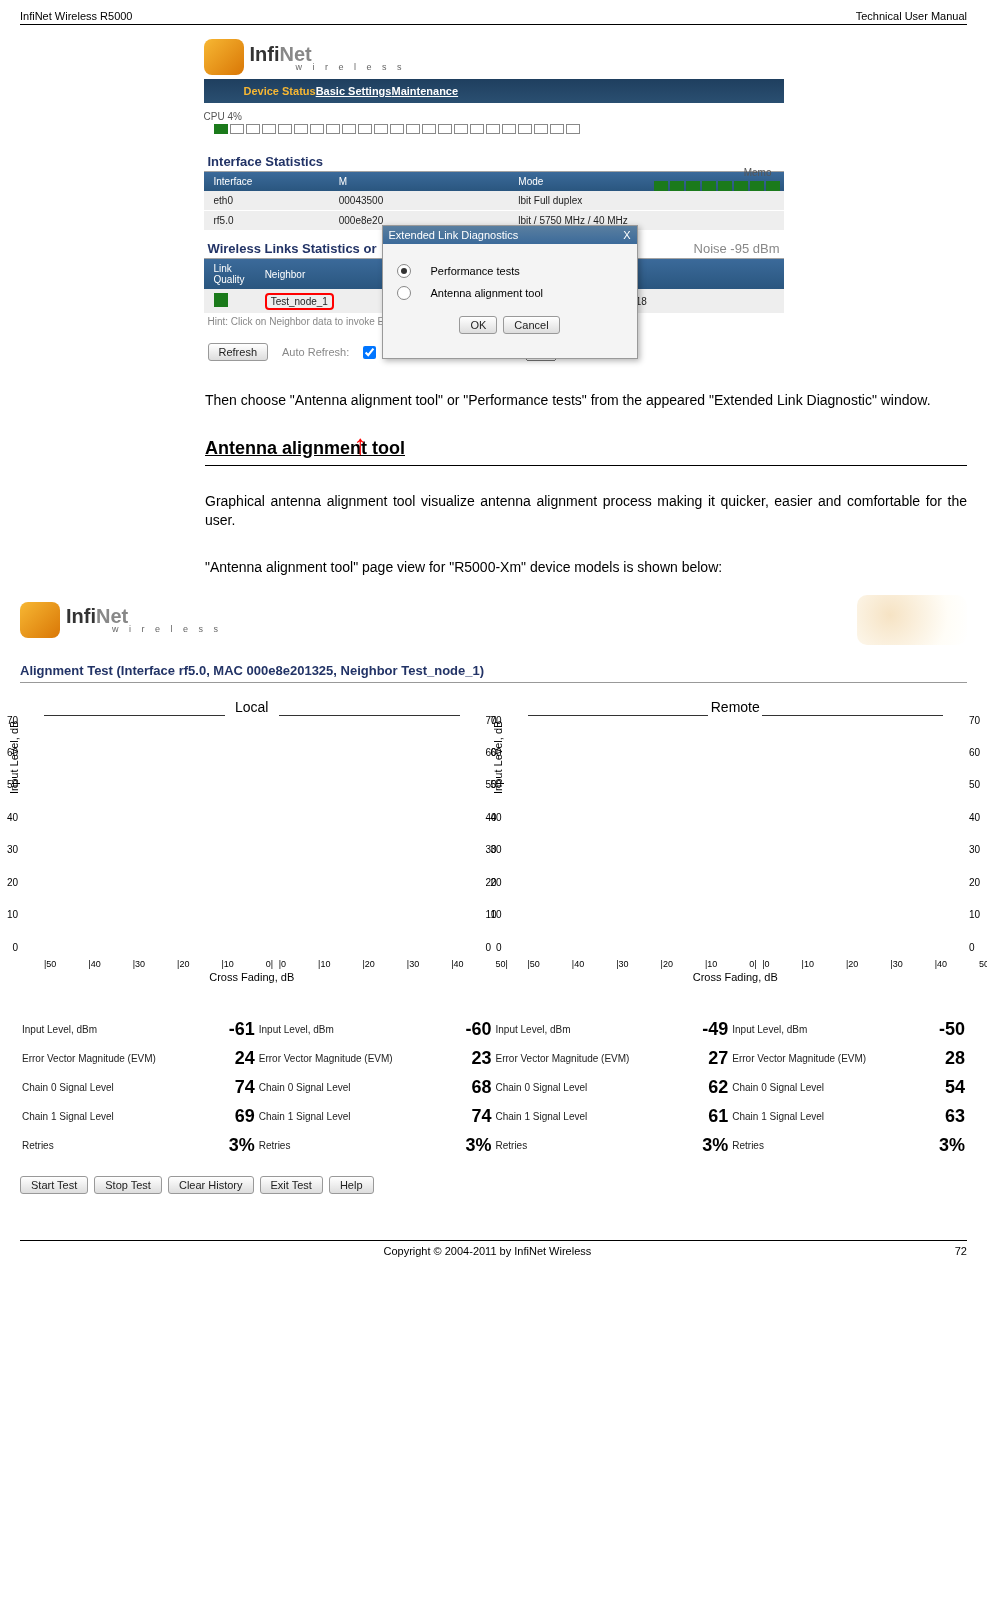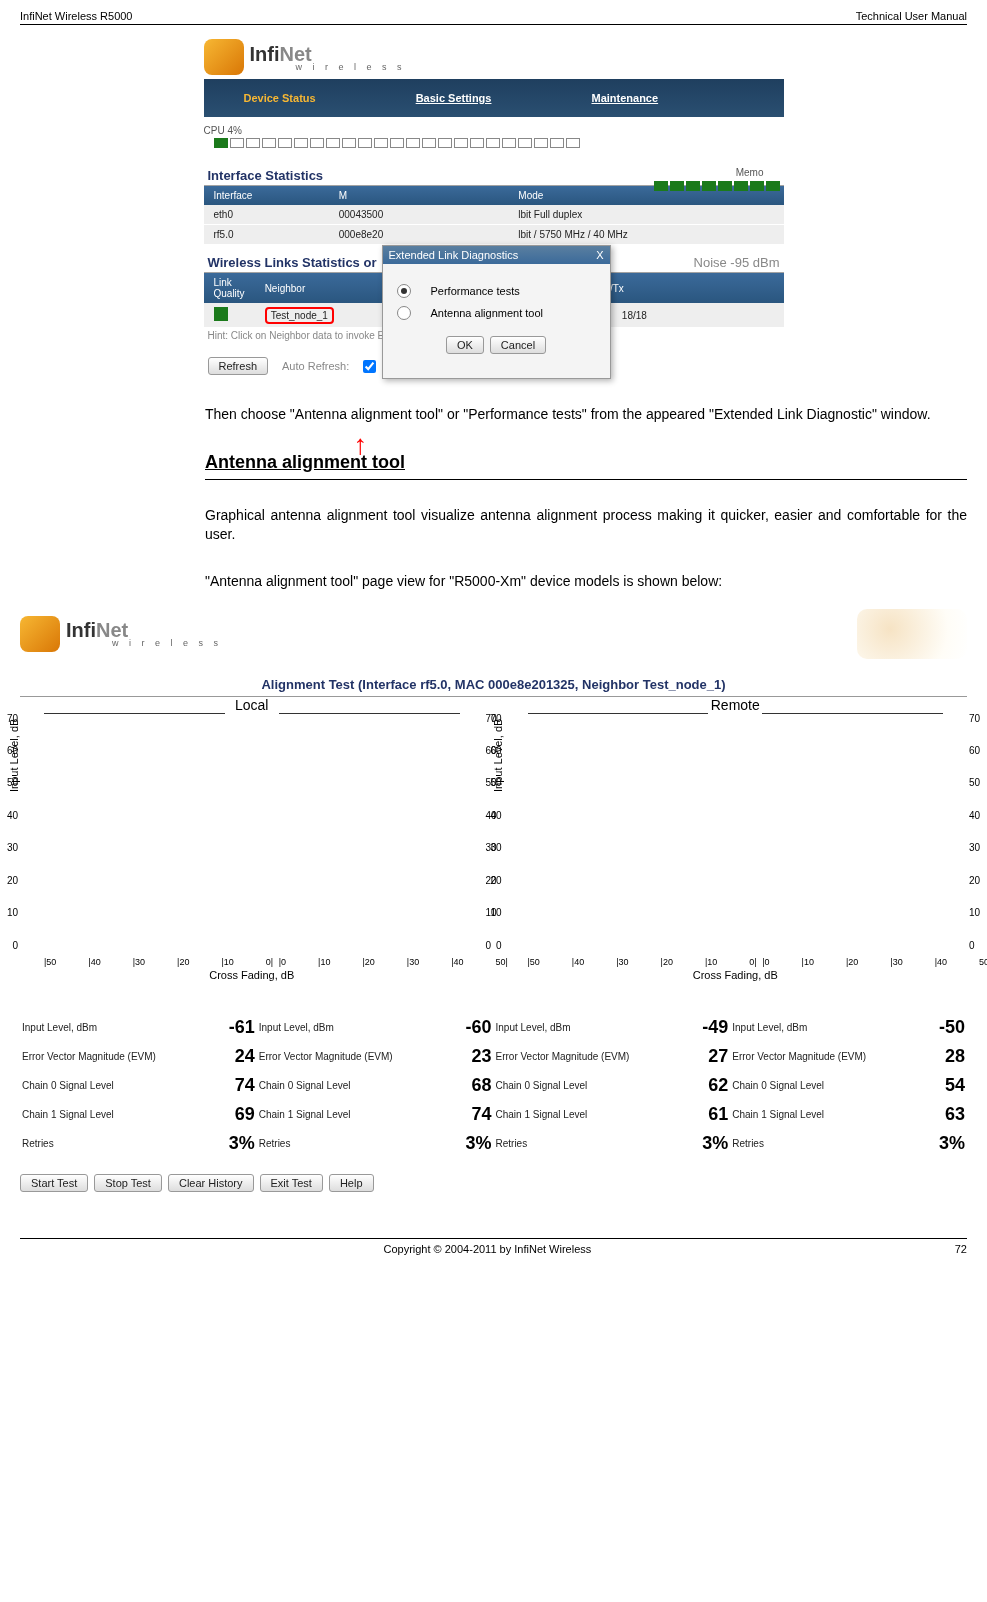--- a/index.html
+++ b/index.html
@@ -7,59 +7,59 @@
   .page-header { display: flex; justify-content: space-between; padding: 10px 20px 2px; font-size: 11px; }
   .page-header-line { border-bottom: 1px solid #000; margin: 0 20px 10px; }
 
   
   .shot1 { margin: 0 auto; width: 580px; background: white; position: relative; }
   .logo-row { display: flex; align-items: center; padding: 4px 0; }
   .logo-swoosh { width: 40px; height: 36px; border-radius: 8px; background: linear-gradient(135deg,#f7b733,#d97706); margin-right: 6px; }
   .logo-text { font-size: 20px; font-weight: bold; color: #333; }
   .logo-text .grey { color: #888; }
   .logo-sub { font-size: 9px; letter-spacing: 4px; color: #666; margin-left: 46px; margin-top:-4px;}
-  .navbar { background: linear-gradient(#1f3f5f,#2a4f71); display: flex; padding: 13px 40px; gap: 100px; }
+  .navbar { background: linear-gradient(#1f3f5f,#2a4f71); display: flex; padding: 6px 40px; }
   .navbar a { color: white; text-decoration: underline; font-weight: bold; font-size: 11px; }
   .navbar a.active { color: #f7b733; text-decoration: none; }
   .cpu-label { text-align: left; font-size: 10px; color: #555; margin-top: 8px; }
   .cpu-bar { display:flex; gap:2px; padding: 2px 10px 10px; }
   .cpu-cell { width:14px; height:10px; border:1px solid #888; background:white; }
   .cpu-cell.on { background:#1b7a1b; border-color:#1b7a1b; }
-  .memo { position:absolute; right:20px; top:132px; font-size:10px; color:#555; }
+  .memo { position:absolute; right:12px; top:132px; font-size:10px; color:#555; }
   .memo-cells { position:absolute; right:4px; top:146px; display:flex; gap:2px; }
   .section-title { color:#236; font-weight:bold; font-size:13px; padding:10px 4px 2px; border-bottom:1px solid #a3a3a3;}
   table.iface { width:100%; border-collapse:collapse; font-size:10px; }
   table.iface th { background:linear-gradient(#3b6a9a,#2a567f); color:white; font-weight:normal; padding:4px 10px; text-align:left;}
   table.iface td { background:#eee; padding:4px 10px; border-bottom:1px solid #fff; color:#222;}
   .wl-row td.q { width:30px; }
   .qsquare { width:14px; height:14px; background:#1b7a1b; display:inline-block; }
   .neighbor-cell { border:2px solid red; border-radius:4px; padding:1px 4px; }
   .hint { font-size:10px; color:#888; padding:2px 4px; }
   .refresh-row { display:flex; align-items:center; gap:14px; padding:14px 4px; font-size:11px; color:#888;}
   .btn { background:linear-gradient(#fff,#ddd); border:1px solid #999; border-radius:3px; padding:2px 10px; font-size:11px; color:#222;}
-  .dialog { position:absolute; left:178px; top:190px; width:229px; background:#f4f4f4; border:1px solid #999; box-shadow:2px 2px 6px rgba(0,0,0,.3);margin-top:20px; }
+  .dialog { position:absolute; left:178px; top:190px; width:256px; background:#f4f4f4; border:1px solid #999; box-shadow:2px 2px 6px rgba(0,0,0,.3); }
   .dialog-title { background:linear-gradient(#5a7fa0,#3b6a9a); color:white; padding:3px 6px; font-size:11px; display:flex; justify-content:space-between;}
   .dialog-body { padding:12px 14px; font-size:11px; }
   .dialog-row { display:flex; align-items:center; gap:20px; margin:8px 0; }
   .radio { width:14px; height:14px; border:1px solid #888; border-radius:50%; background:white; display:inline-flex; align-items:center; justify-content:center;}
   .radio.sel::after{content:""; width:6px; height:6px; border-radius:50%; background:#333;}
   .dialog-btns { display:flex; gap:6px; justify-content:center; padding:8px 0 12px;}
   .arrow-up { color:red; font-size:28px; text-align:center; line-height:0.7; margin-top:-4px;}
   .arrow-wrap { position:absolute; left:150px; top:404px; }
 
   
   .body-text { padding: 16px 20px 12px 205px; font-family: Verdana, sans-serif; font-size: 14px; line-height:1.35; }
   .h2 { font-weight:bold; font-size:18px; text-decoration:underline; padding:16px 20px 6px 205px; }
   .h2 + .underline { border-bottom:1px solid black; margin:0 20px 10px 205px; }
 
   
   .shot2 { padding: 6px 20px 10px; }
   .logo2-row { display:flex; justify-content:space-between; align-items:center; }
   .world-blob { width:110px; height:50px; background: radial-gradient(circle at 30% 40%, #f6e3c4 0%, #fffdf7 70%, #fff 100%); border-radius:10px; }
-  .align-title { color:#236; font-weight:bold; font-size:13px; padding:18px 0 4px; border-bottom:1px solid #999; text-align:center;}
+  .align-title { color:#236; font-weight:bold; font-size:13px; padding:18px 0 4px; border-bottom:1px solid #999; margin-bottom:16px;}
   .charts { display:flex; gap:20px; }
   .chart { flex:1; }
   .chart-title { text-align:center; font-size:14px; margin-bottom:0;}
   .chart-area { display:flex; gap:6px; height:238px; }
   .half { flex:1; position:relative; border-left:1px solid #333; border-bottom:1px solid #333; background:
      radial-gradient(ellipse 70% 90% at 50% 100%, #7a0000 0%, #3a0000 40%, #000 72%, #000 100%); overflow:hidden;}
   .half.right { border-left:none; border-right:1px solid #333; }
   .y-labels { position:absolute; left:-22px; top:0; bottom:0; width:20px; font-size:10px; display:flex; flex-direction:column; justify-content:space-between; text-align:right; color:#000;}
   .y-labels.right { left:auto; right:-22px; text-align:left; }
   .half-wrap { position:relative; flex:1; padding:0 24px;}

